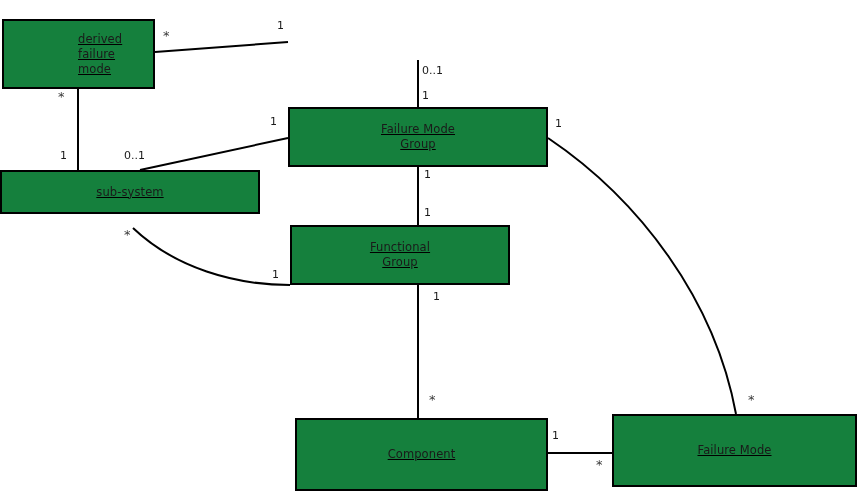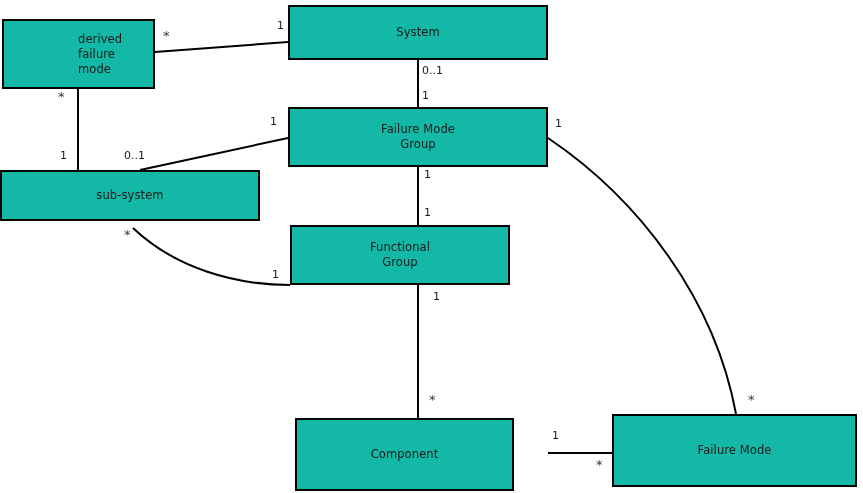--- a/index.html
+++ b/index.html
@@ -23,45 +23,46 @@
     left: 0;
     top: 0;
     width: 863px;
     height: 493px;
     pointer-events: none;
   }
   .node {
     position: absolute;
     box-sizing: border-box;
     border: 2px solid #000000;
-    background: #14b8a6;
+    background: #15803d;
     display: flex;
     align-items: center;
     justify-content: center;
     text-align: center;
+    text-decoration: underline;
   }
   .node .node-label {
     font-size: 11.5px;
     line-height: 15px;
     color: #1a1a1a;
     white-space: pre-line;
     letter-spacing: 0.1px;
   }
   
   #node-derived-failure-mode {
     left: 2px;  top: 19px;  width: 153px; height: 70px;
     justify-content: flex-start;
     padding-left: 74px;
   }
   #node-derived-failure-mode .node-label { text-align: left; }
   #node-system            { left: 288px; top: 5px;   width: 260px; height: 55px; }
   #node-failure-mode-group{ left: 288px; top: 107px; width: 260px; height: 60px; }
-  #node-sub-system        { left: 0px;   top: 170px; width: 260px; height: 51px; }
+  #node-sub-system        { left: 0px;   top: 170px; width: 260px; height: 44px; }
   #node-functional-group  { left: 290px; top: 225px; width: 220px; height: 60px; }
-  #node-component         { left: 295px; top: 418px; width: 219px; height: 73px; }
+  #node-component         { left: 295px; top: 418px; width: 253px; height: 73px; }
   #node-failure-mode      { left: 612px; top: 414px; width: 245px; height: 73px; }
 
   .mult {
     position: absolute;
     font-size: 11px;
     line-height: 11px;
     color: #1a1a1a;
     white-space: nowrap;
     user-select: none;
   }
@@ -95,23 +96,20 @@
 
     <path d="M 548 453 L 612 453" stroke="#000000" stroke-width="2" fill="none"></path>
   </svg>
 
   <div class="node" id="node-derived-failure-mode">
     <span class="node-label">derived
 failure
 mode</span>
   </div>
 
-  <div class="node" id="node-system">
-    <span class="node-label">System</span>
-  </div>
 
   <div class="node" id="node-failure-mode-group">
     <span class="node-label">Failure Mode
 Group</span>
   </div>
 
   <div class="node" id="node-sub-system">
     <span class="node-label">sub-system</span>
   </div>
 

